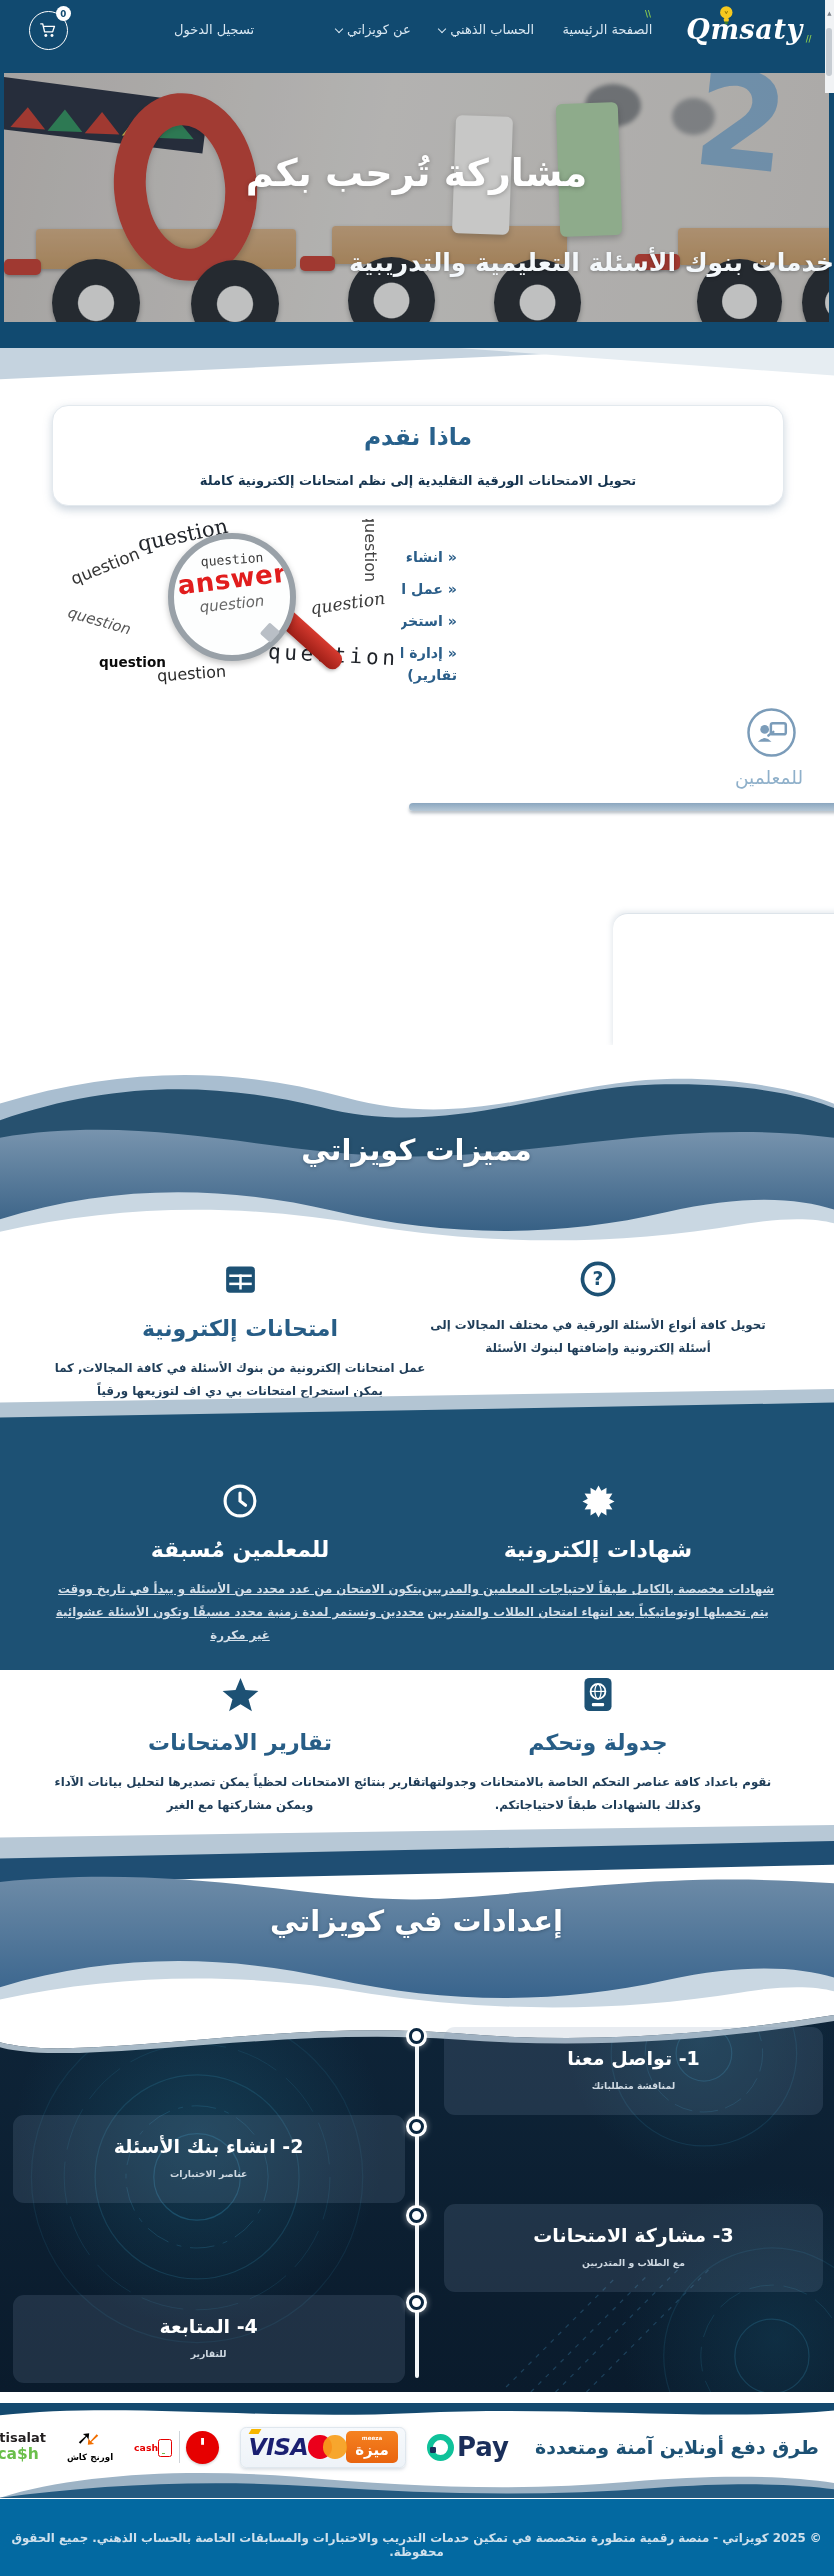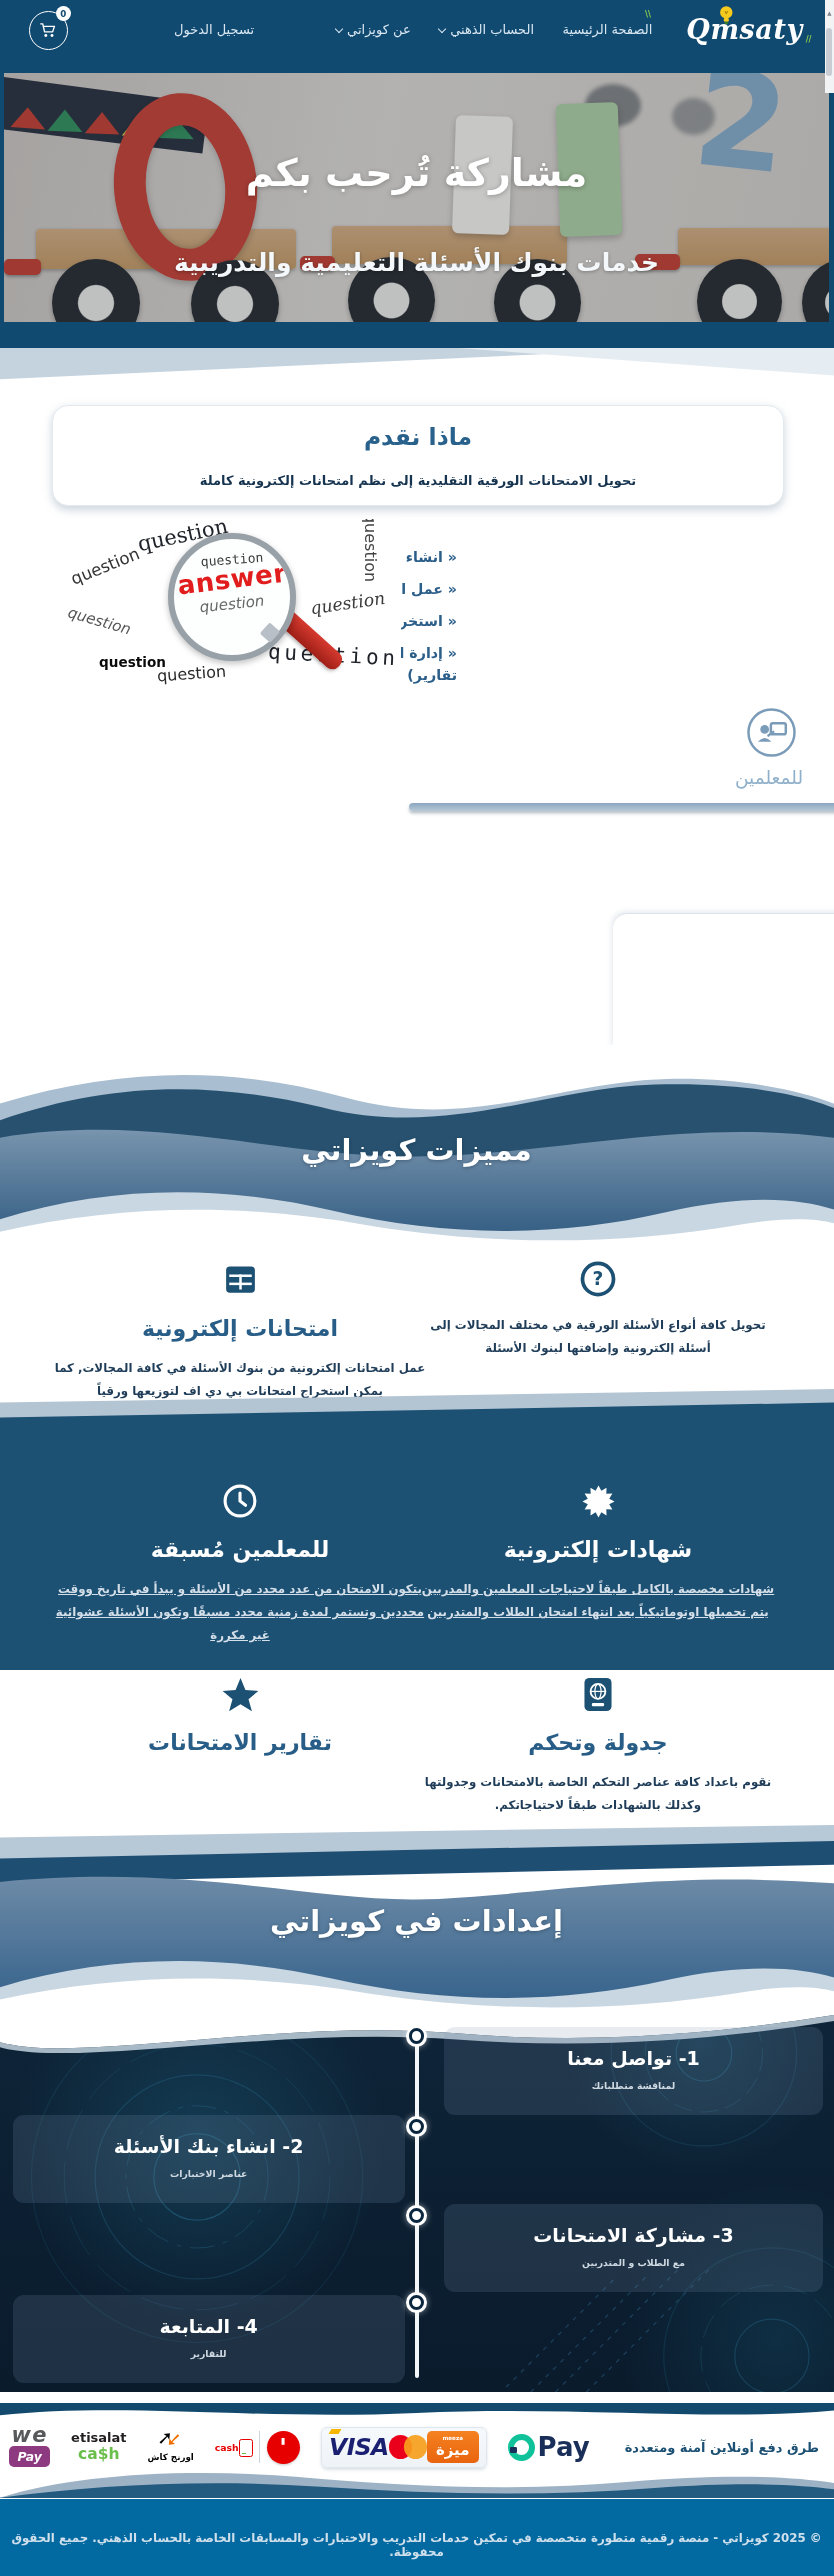--- a/index.html
+++ b/index.html
@@ -31,21 +31,21 @@
   .blob{position:absolute;border-radius:50%;filter:blur(1.9px);}
   .wood{position:absolute;background:linear-gradient(#d0a87c,#c2955f);border-radius:3.7px;box-shadow:0 1.9px 3.7px rgba(0,0,0,.25);}
   .wheel{position:absolute;border-radius:50%;background:radial-gradient(circle at 50% 50%, #e8e6e2 0 28%, #23262a 30% 100%);box-shadow:0 2.5px 5px rgba(0,0,0,.3);}
   .zero-ring{position:absolute;width:79px;height:124px;border:32px solid #c23b2e;border-radius:50%;transform:rotate(-5deg);box-shadow:inset 0 0 7.4px rgba(0,0,0,.25),0 3.7px 6.2px rgba(0,0,0,.2);}
   .one-slab{position:absolute;width:57px;height:118px;background:#f2efe9;border-radius:6.2px;transform:rotate(2deg);box-shadow:0 3.1px 6.2px rgba(0,0,0,.22);}
   .green-slab{position:absolute;width:62px;height:133px;background:#a9cb9e;border-radius:6.2px;transform:rotate(-2deg);box-shadow:0 3.1px 6.2px rgba(0,0,0,.22);}
   .two-numeral{position:absolute;font-size:133px;font-weight:700;color:rgba(116,160,195,.85);transform:rotate(6deg);line-height:1;}
   .coupler{position:absolute;background:#c0392b;border-radius:5px;box-shadow:0 1.9px 3.1px rgba(0,0,0,.3);}
   .photo-overlay{position:absolute;inset:0;background:rgba(47,59,72,.22);}
   .hero-title{position:absolute;top:92px;left:0;width:100%;text-align:center;color:#fff;font-size:38px;font-weight:700;text-shadow:0 1.2px 5px rgba(0,0,0,.28);z-index:5;}
-  .hero-sub{position:absolute;top:189px;left:0;width:100%;text-align:center;color:#f4f8fb;font-size:25px;font-weight:700;text-shadow:0 1.2px 3.7px rgba(0,0,0,.3);z-index:5;}
+  .hero-sub{position:absolute;top:189px;left:0;width:100%;color:#f4f8fb;font-size:25px;font-weight:700;text-shadow:0 1.2px 3.7px rgba(0,0,0,.3);z-index:5;}
   .hero-bottom-band{position:absolute;top:263px;left:0;width:835px;height:26.6px;background:#114a70;}
   .hero-wedges{position:absolute;top:289px;left:0;width:835px;height:60px;background:#fff;}
   .wedge-l{position:absolute;inset:0;background:#c5d3df;clip-path:polygon(0 0,680px 0,0 52%);}
   .wedge-r{position:absolute;inset:0;background:#e6edf2;clip-path:polygon(100% 0,55% 0,100% 46%);}
 
   
   .offer{position:absolute;top:405px;left:0;width:835px;height:417px;background:#fff;}
   .offer-card{position:absolute;top:0;left:53px;width:730px;height:99px;background:#fff;border:0.6px solid #e3e9ee;border-radius:16px;box-shadow:0 3.1px 8.7px rgba(110,135,160,.35);}
   .offer-title{position:absolute;top:17.3px;width:100%;text-align:center;color:#28618c;font-size:23.5px;font-weight:700;}
   .offer-sub{position:absolute;top:67px;width:100%;text-align:center;color:#16344f;font-size:13px;font-weight:700;}
@@ -97,21 +97,21 @@
   .step-card{position:absolute;height:88px;background:rgba(128,152,176,.18);border-radius:11px;text-align:center;color:#fff;z-index:3;}
   .step-card.right{left:445px;width:379px;}
   .step-card.left{left:13.6px;width:392px;}
   .step-title{font-size:19px;font-weight:700;margin-top:20px;}
   .step-desc{font-size:9.3px;color:#cfd9e2;margin-top:11px;font-weight:700;}
   .tl-topwave{position:absolute;top:0;left:0;z-index:2;}
 
   
   .payband{position:absolute;top:2392px;left:0;width:835px;height:106px;background:#fff;}
   .pay-row{position:absolute;top:28.5px;left:0;width:835px;height:53px;display:flex;align-items:center;gap:21px;padding:0 15px;box-sizing:border-box;direction:rtl;}
-  .pay-heading{color:#1d5174;font-size:13px;font-weight:700;white-space:nowrap;margin-left:14px;}
+  .pay-heading{color:#1d5174;font-size:19px;font-weight:700;white-space:nowrap;margin-left:5px;}
   .logo-item{display:flex;align-items:center;direction:ltr;}
   .opay-circle{width:27px;height:27px;border-radius:50%;border:6.8px solid #0fc29a;box-sizing:border-box;background:#fff;position:relative;}
   .opay-circle::after{content:"";position:absolute;left:-3.7px;top:7.4px;width:6.2px;height:6.2px;background:#1a2e5a;border-radius:1.2px;}
   .opay-text{font-size:26px;font-weight:700;color:#1a2e5a;margin-left:2.5px;}
   .bankcard{width:204px;height:41px;background:linear-gradient(#f6f9fc,#eef3f8);border:0.6px solid #dfe7ee;border-radius:6.2px;display:flex;align-items:center;justify-content:space-around;padding:0 7.4px;box-sizing:border-box;box-shadow:0 1.2px 3.1px rgba(120,140,160,.25);}
   .visa{font-size:23.5px;font-weight:700;font-style:italic;color:#1a1f71;letter-spacing:-0.6px;position:relative;}
   .visa i{position:absolute;left:1.2px;top:-3.7px;width:10px;height:5px;background:#f7b600;transform:skewX(-30deg);}
   .mc{position:relative;width:38px;height:23.5px;}
   .mc b{position:absolute;width:23.5px;height:23.5px;border-radius:50%;}
   .mc .c1{left:0;background:#eb001b;}
@@ -357,20 +357,21 @@
       <div class="f-title">جدولة وتحكم</div>
       <div class="f-desc">نقوم باعداد كافة عناصر التحكم الخاصة بالامتحانات وجدولتها وكذلك بالشهادات طبقاً لاحتياجاتكم.</div>
     </div>
     <div class="feat" style="top:5px;left:43px;">
       <div class="f-icon">
         <svg width="37" height="36" viewBox="0 0 60 58">
             <path d="M30,3 L38,22.5 L59,24 L43,37.5 L48.5,57 L30,45.5 L11.5,57 L17,37.5 L1,24 L22,22.5 Z" fill="#1d5174"></path>
           </svg>
       </div>
       <div class="f-title">تقارير الامتحانات</div>
+      <div class="f-desc">تقارير بنتائج الامتحانات لحظياً يمكن تصديرها لتحليل بيانات الآداء ويمكن مشاركتها مع الغير</div>
     </div>
   </section>
 
   <section class="band" style="top:1825px;height:186px;">
     <svg width="835" height="186" viewBox="0 0 1350 300" preserveAspectRatio="none">
       <rect width="1350" height="300" fill="#ffffff"></rect>
       <polygon points="0,20 1350,0 1350,30 0,56" fill="#b7c8d6"></polygon>
       <polygon points="0,54 1350,26 1350,64 0,94" fill="#1f4e73"></polygon>
       <linearGradient id="g2" x1="0" y1="0" x2="0" y2="1">
           <stop offset="0" stop-color="#6d8ba7"></stop>

